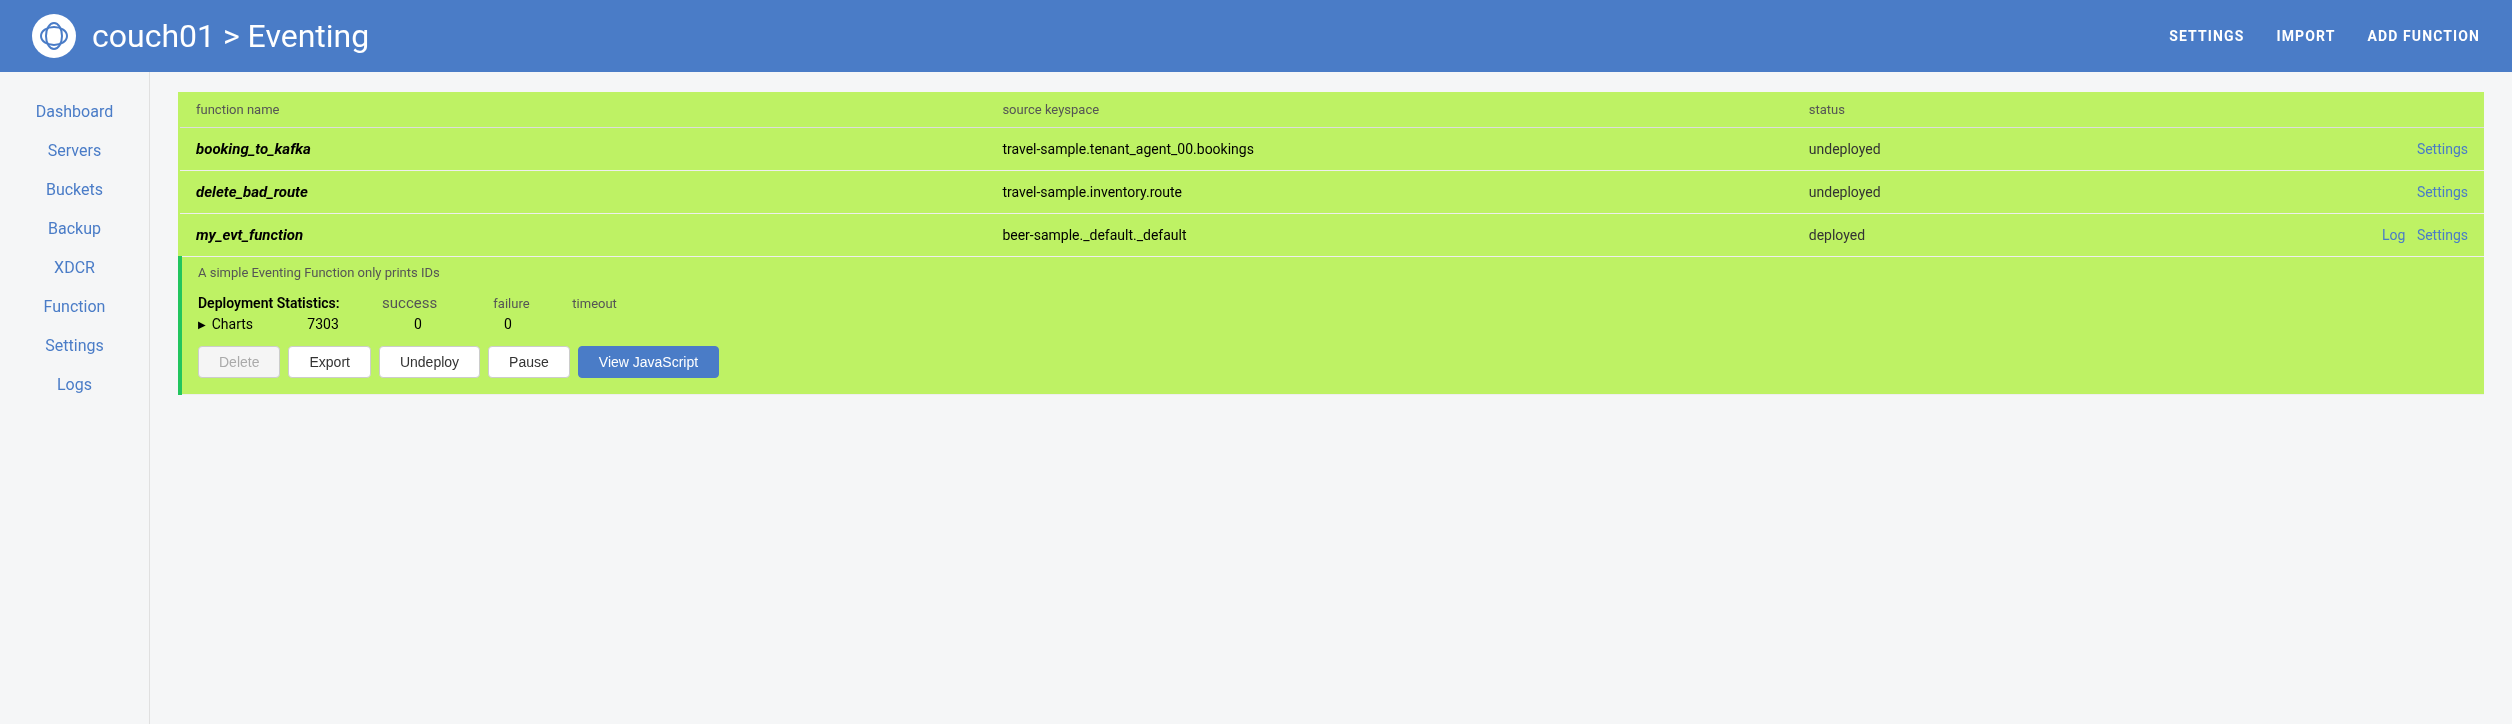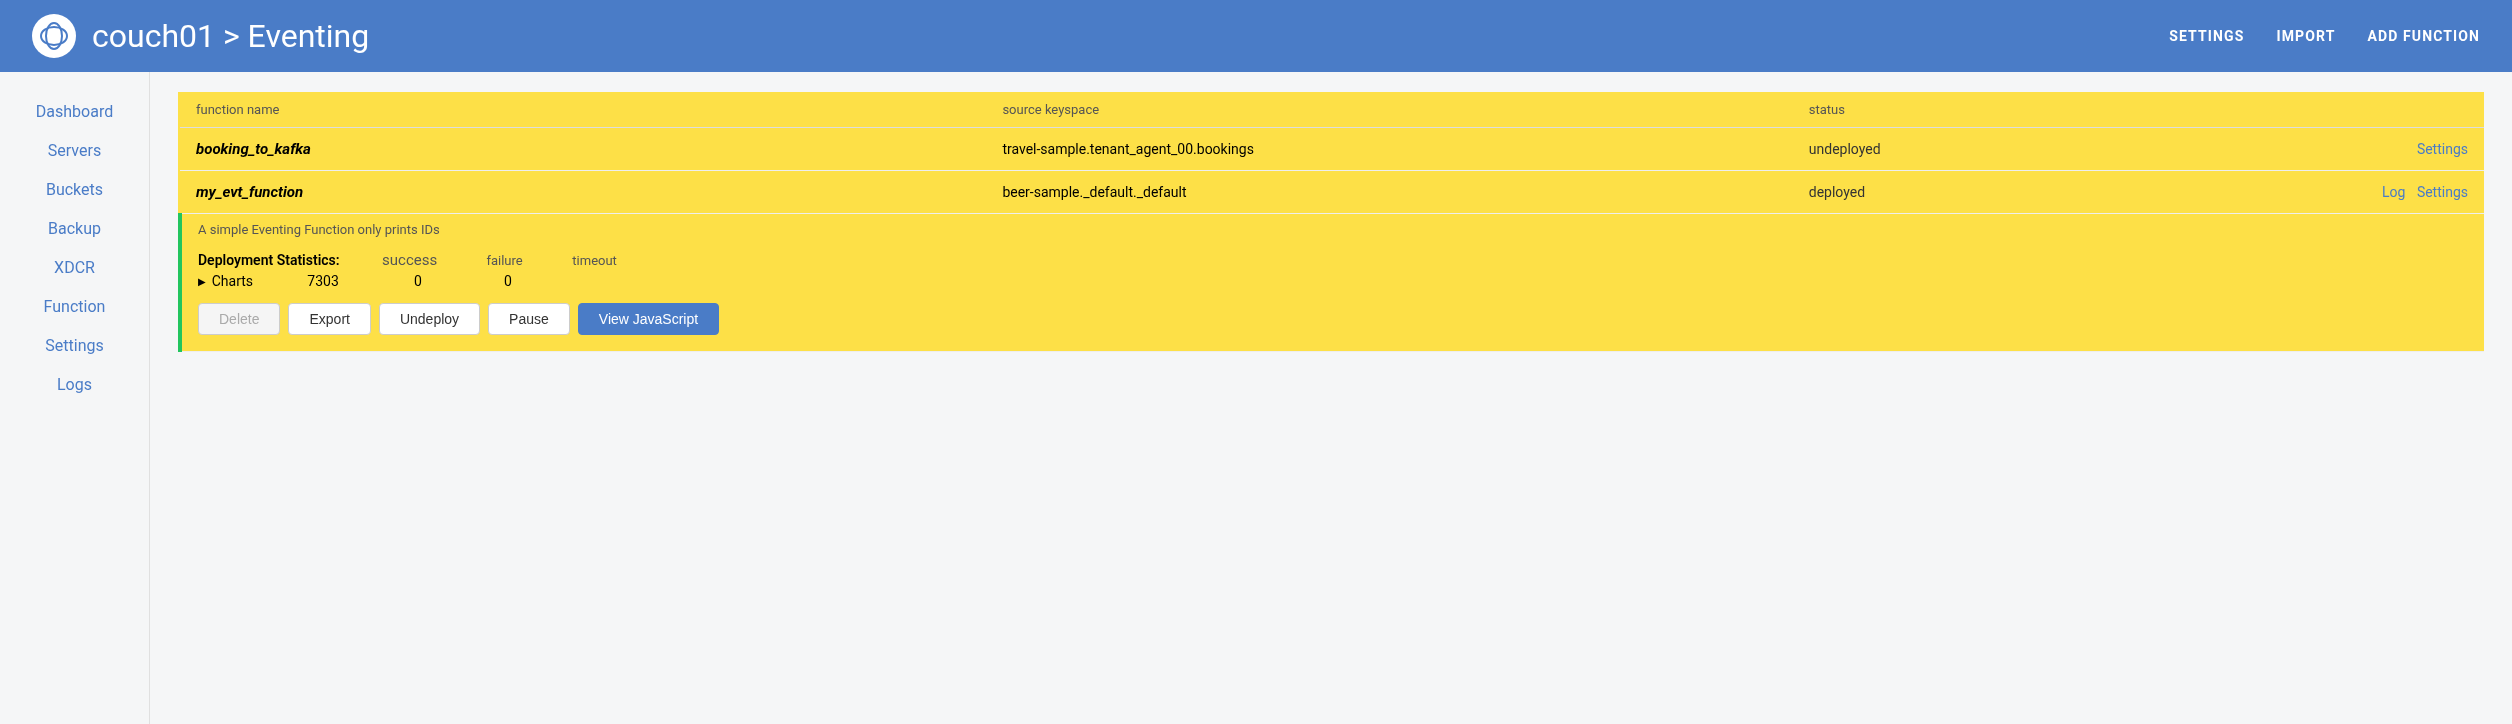--- a/index.html
+++ b/index.html
@@ -76,21 +76,21 @@
     
     .main {
       flex: 1;
       padding: 20px 28px;
     }
 
     
     .fn-table {
       width: 100%;
       border-collapse: collapse;
-      background: #fde047;
+      background: #bef264;
     }
     .fn-table thead tr {
       border-bottom: 1px solid #ddd;
     }
     .fn-table th {
       text-align: left;
       padding: 10px 16px;
       font-weight: 400;
       color: #555;
       font-size: 13px;
@@ -225,20 +225,34 @@
             <span>travel-sample.tenant_agent_00.bookings</span>
           </td>
           <td class="fn-status">
             <span>undeployed</span>
           </td>
           <td style="text-align:right;">
             <span class="fn-action-link">Settings</span>
           </td>
         </tr>
 
+        <tr class="fn-row-main">
+          <td>
+            <span class="fn-name">delete_bad_route</span>
+          </td>
+          <td>
+            <span>travel-sample.inventory.route</span>
+          </td>
+          <td class="fn-status">
+            <span>undeployed</span>
+          </td>
+          <td style="text-align:right;">
+            <span class="fn-action-link">Settings</span>
+          </td>
+        </tr>
 
         <tr class="fn-row-main">
           <td>
             <span class="fn-name">my_evt_function</span>
           </td>
           <td>
             <span>beer-sample._default._default</span>
           </td>
           <td class="fn-status">
             <span>deployed</span>
@@ -249,21 +263,21 @@
           </td>
         </tr>
 
         <tr class="fn-expanded">
           <td colspan="4" style="border-left: 4px solid #22c55e; padding: 4px 16px 16px 16px;">
             <p class="fn-description">A simple Eventing Function only prints IDs</p>
 
             <div style="display:flex; align-items:center; gap:40px; margin-bottom:4px;">
               <span class="deployment-label">Deployment Statistics:</span>
               <span style="font-size:15px;color:#555;min-width:60px;text-align:center;">success</span>
-              <span style="font-size:13px;color:#555;min-width:50px;text-align:center;">failure</span>
+              <span style="font-size:13px;color:#555;min-width:50px;text-align:right;">failure</span>
               <span style="font-size:13px;color:#555;min-width:50px;text-align:center;">timeout</span>
             </div>
 
             <div style="display:flex; align-items:center; gap:40px; margin-bottom:14px;">
               <div class="charts-toggle">
                 <span class="charts-toggle-arrow">▶</span>
                 <span>Charts</span>
               </div>
               <span style="font-size:14px;min-width:60px;text-align:center;">7303</span>
               <span style="font-size:14px;min-width:50px;text-align:center;">0</span>

